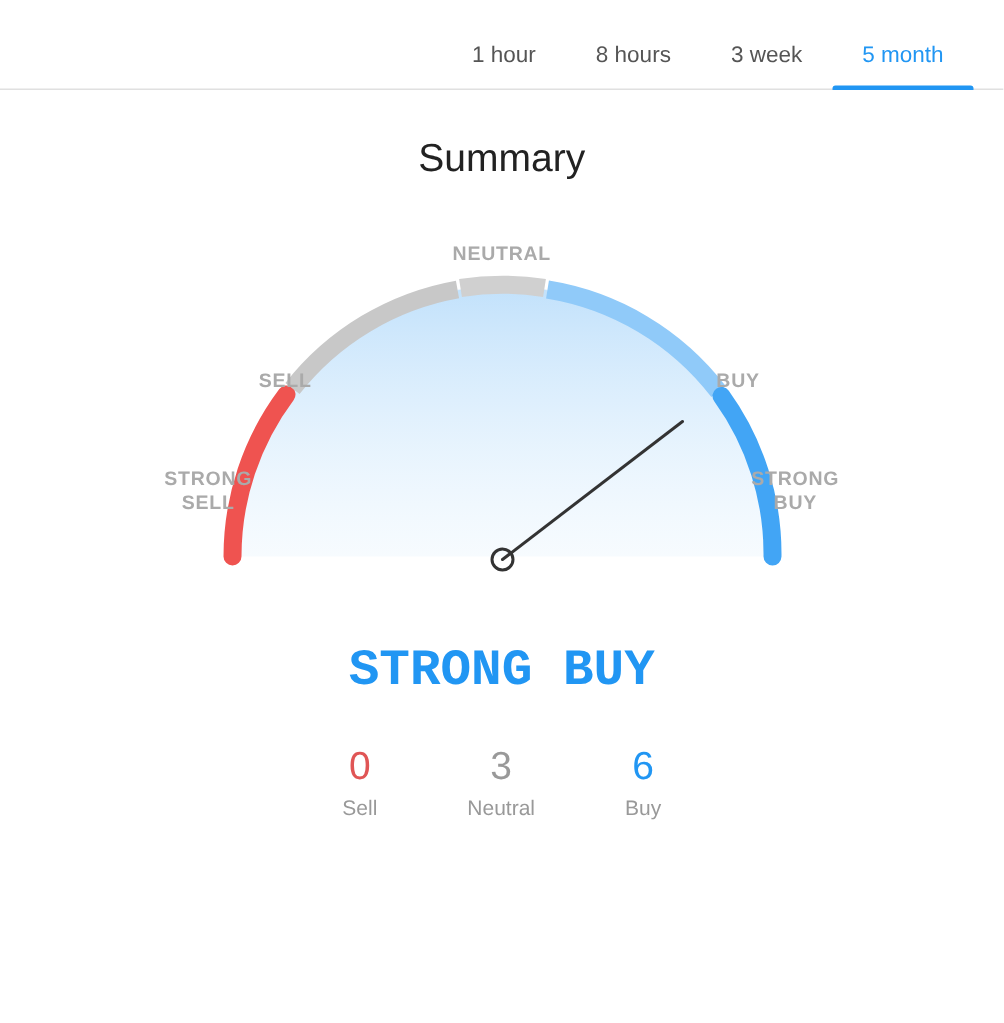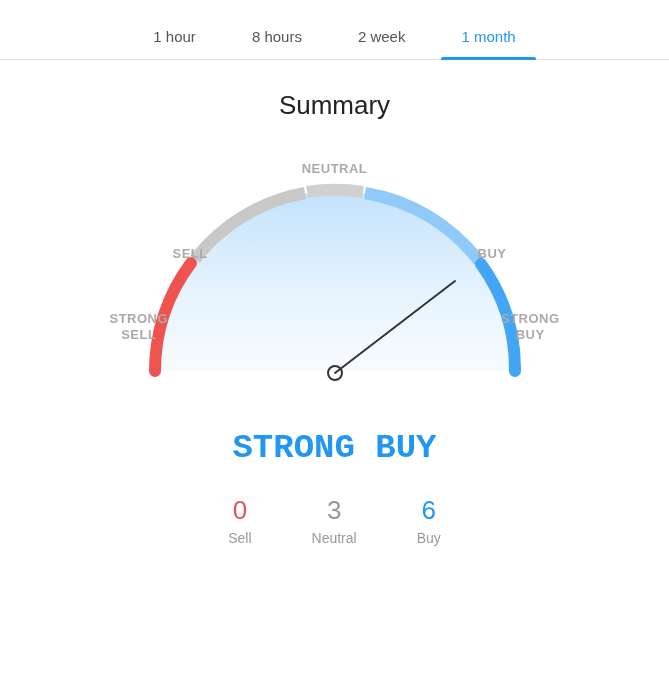--- a/index.html
+++ b/index.html
@@ -7,24 +7,24 @@
       width: 669px;
       height: 682px;
       background: #ffffff;
       font-family: -apple-system, BlinkMacSystemFont, 'Segoe UI', Arial, sans-serif;
       overflow: hidden;
     }
 
     
     .time-tabs {
       display: flex;
-      justify-content: center;
+      justify-content: flex-end;
       align-items: center;
       padding: 16px 20px 0;
-      gap: 16px;
+      gap: 0;
       border-bottom: 1px solid #e0e0e0;
     }
     .time-tab {
       padding: 12px 20px 14px;
       font-size: 15px;
       color: #555;
       cursor: pointer;
       position: relative;
       white-space: nowrap;
     }
@@ -144,22 +144,22 @@
       font-size: 14px;
       color: #999;
     }
   </style>
 </head>
 <body>
 
 <div class="time-tabs">
   <div class="time-tab">1 hour</div>
   <div class="time-tab">8 hours</div>
-  <div class="time-tab">2 week</div>
-  <div class="time-tab active">1 month</div>
+  <div class="time-tab">3 week</div>
+  <div class="time-tab active">5 month</div>
 </div>
 
 <div class="summary-container">
   <div class="summary-title">Summary</div>
 
   <div class="gauge-wrapper">
 
     <svg class="gauge-svg" width="460" height="250">
       <defs>
         <linearGradient id="gaugeGrad" x1="0%" y1="0%" x2="100%" y2="0%">

